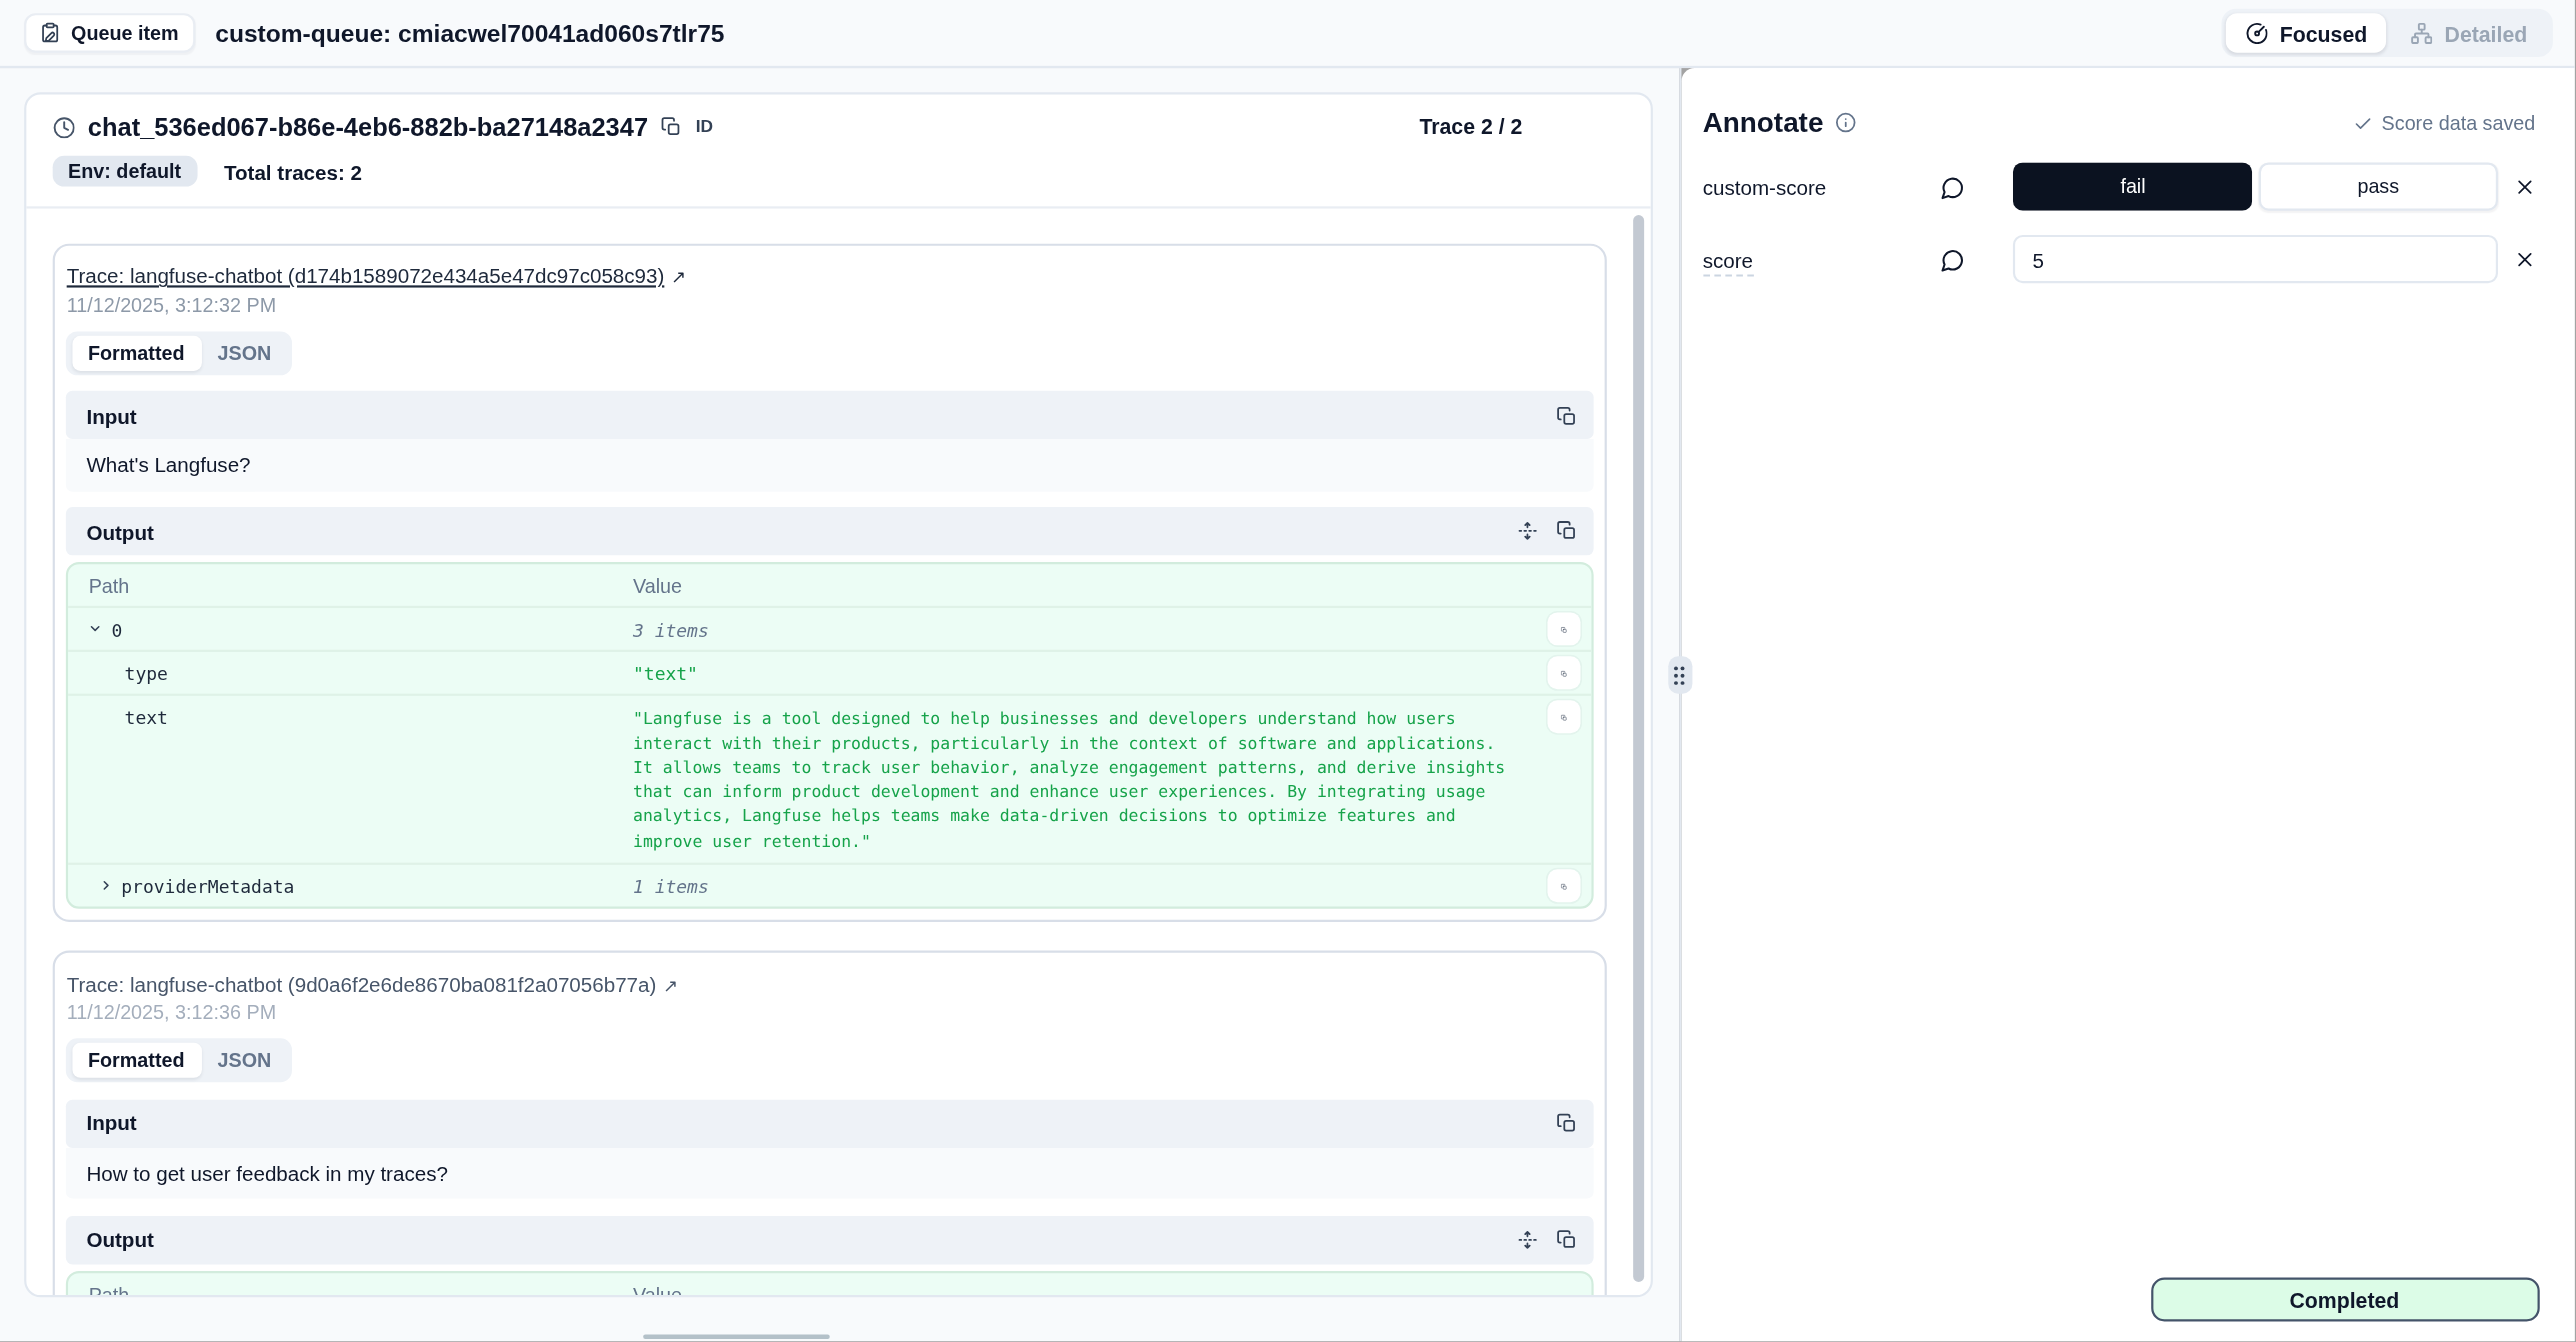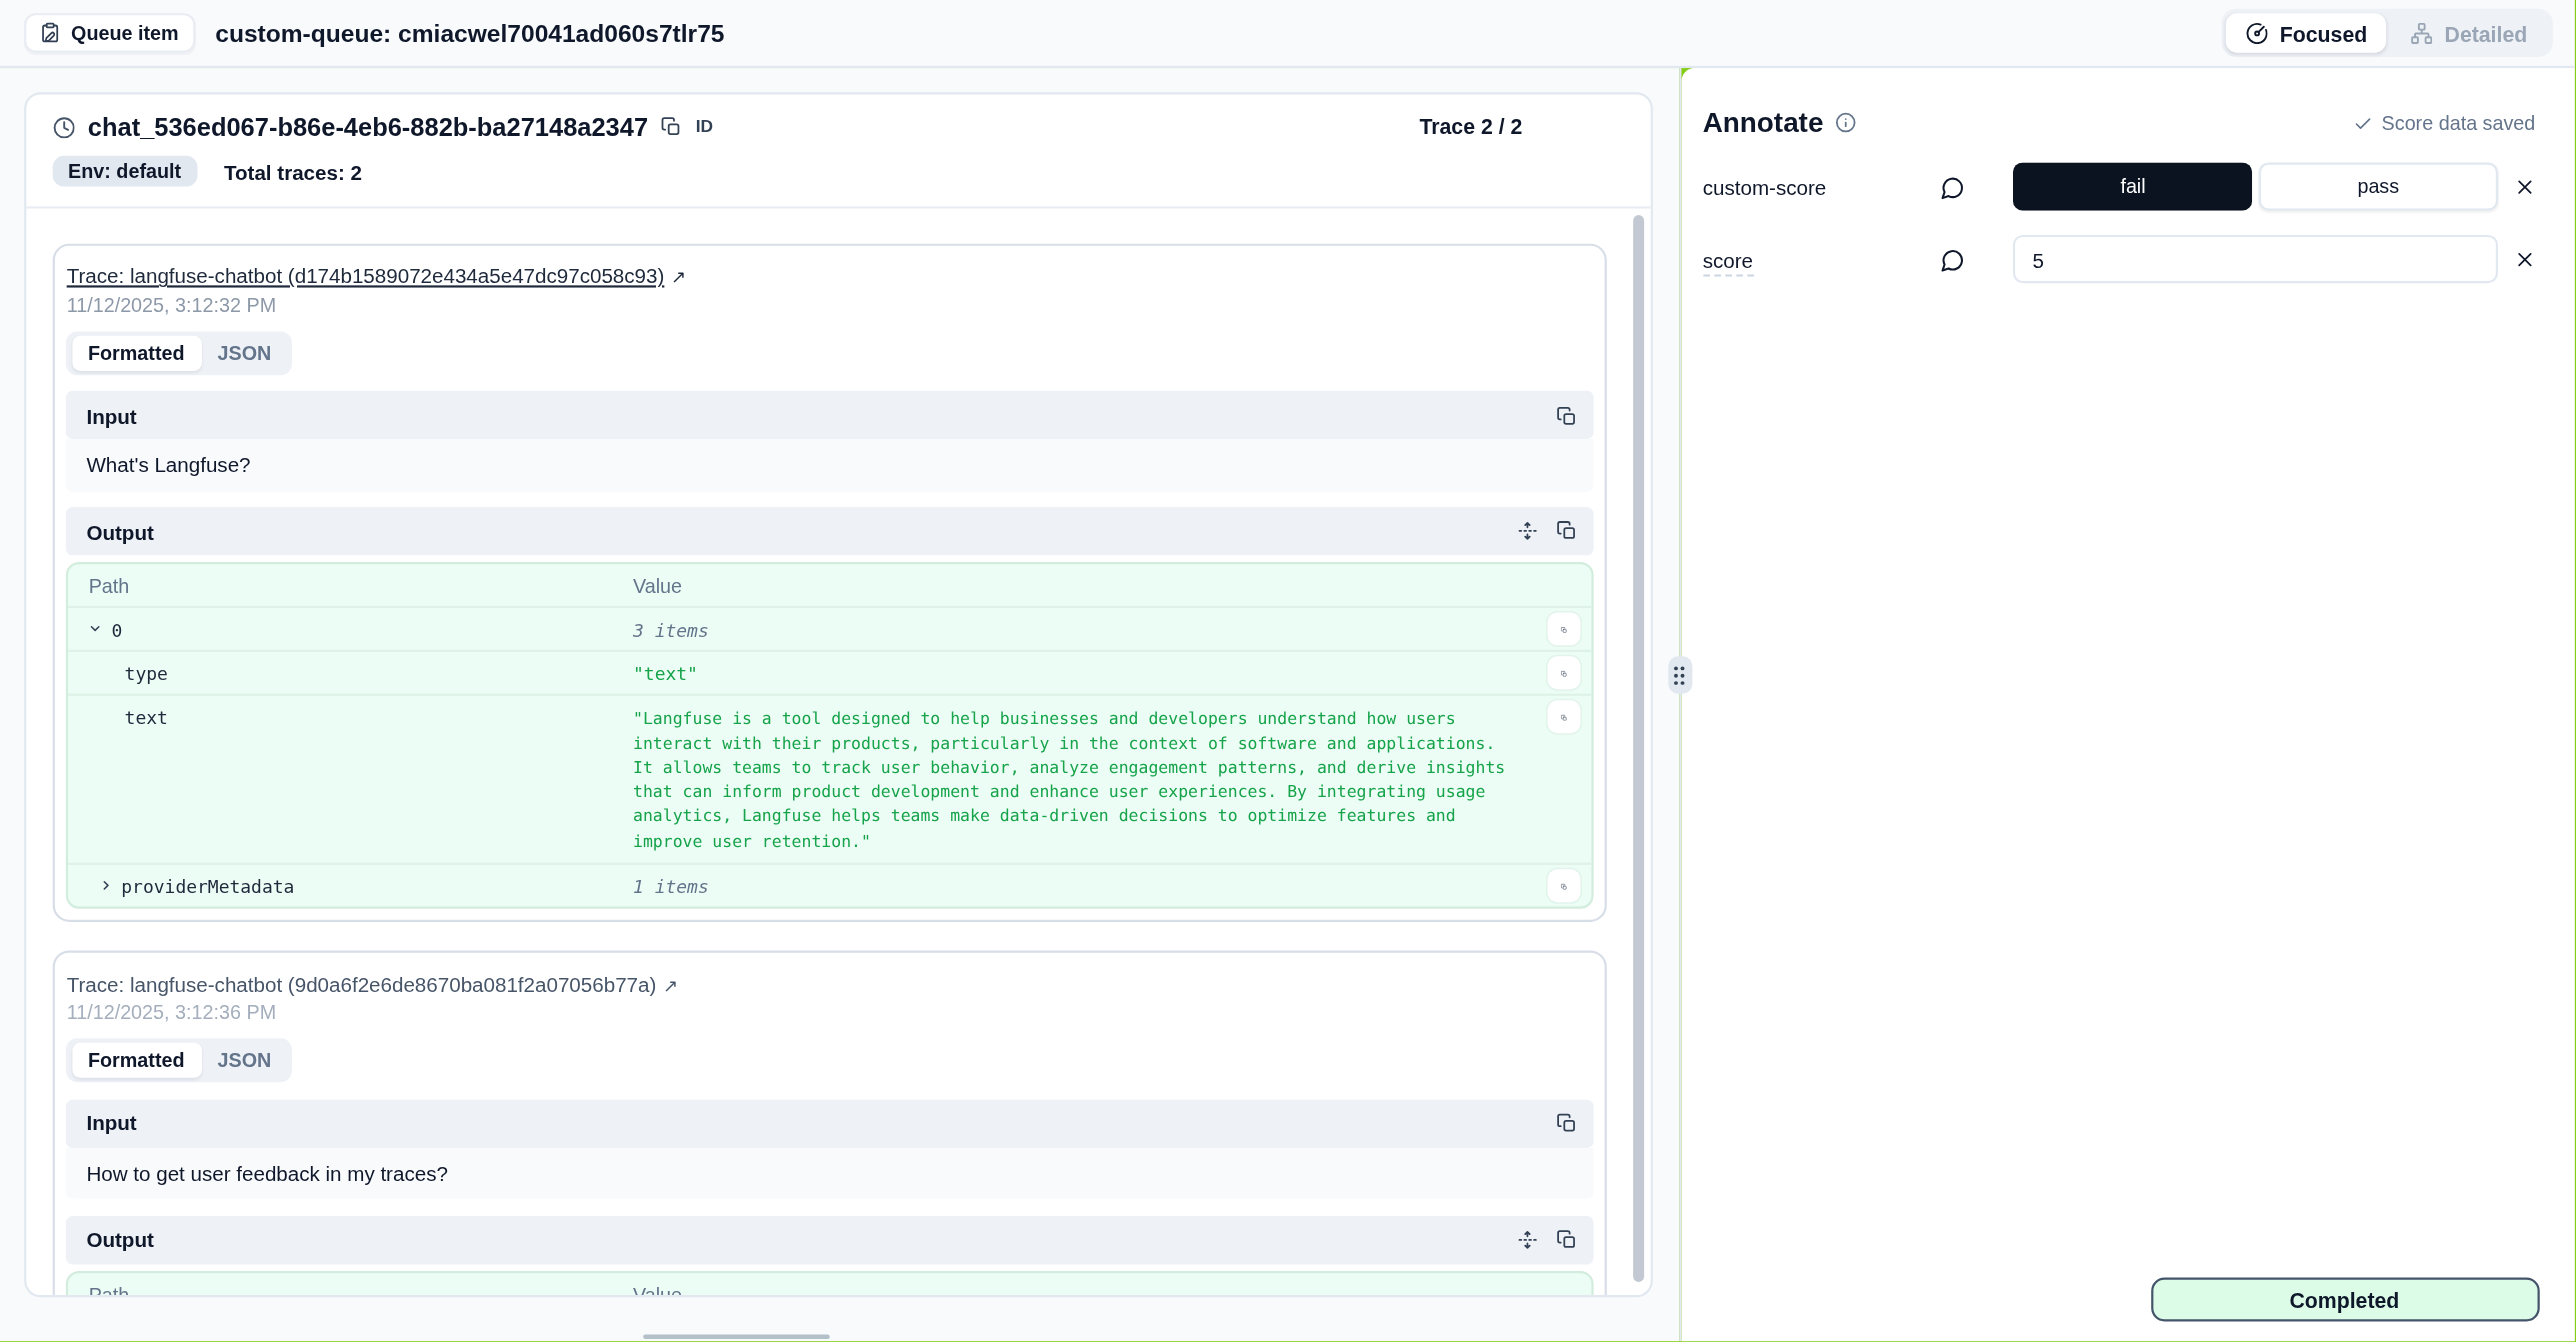--- a/index.html
+++ b/index.html
@@ -1,16 +1,16 @@
 <!DOCTYPE html>
 <html style="font-size:12px"><head>
 <meta charset="utf-8">
 <style>
   html,body{margin:0;padding:0;background:#fff;}
-  #stage{position:relative;width:2576px;height:1343px;overflow:hidden;background:#84cc16;}
+  #stage{position:relative;width:2576px;height:1343px;overflow:hidden;background:#a3a3a3;}
   #app{position:absolute;left:0;top:0;width:1173px;height:611px;
        transform:scale(2.1951);transform-origin:0 0;
        font-family:"Liberation Sans",sans-serif;color:#0f172a;}
   button{font-family:inherit;cursor:pointer;}
   svg{display:block;}
 
   
   .hdr{position:absolute;left:0;top:0;right:0;height:31px;background:#f8fafc;
        border-bottom:0.7px solid #e2e8f0;display:flex;align-items:center;
        padding:0 10.5px;box-sizing:border-box;z-index:5;}

